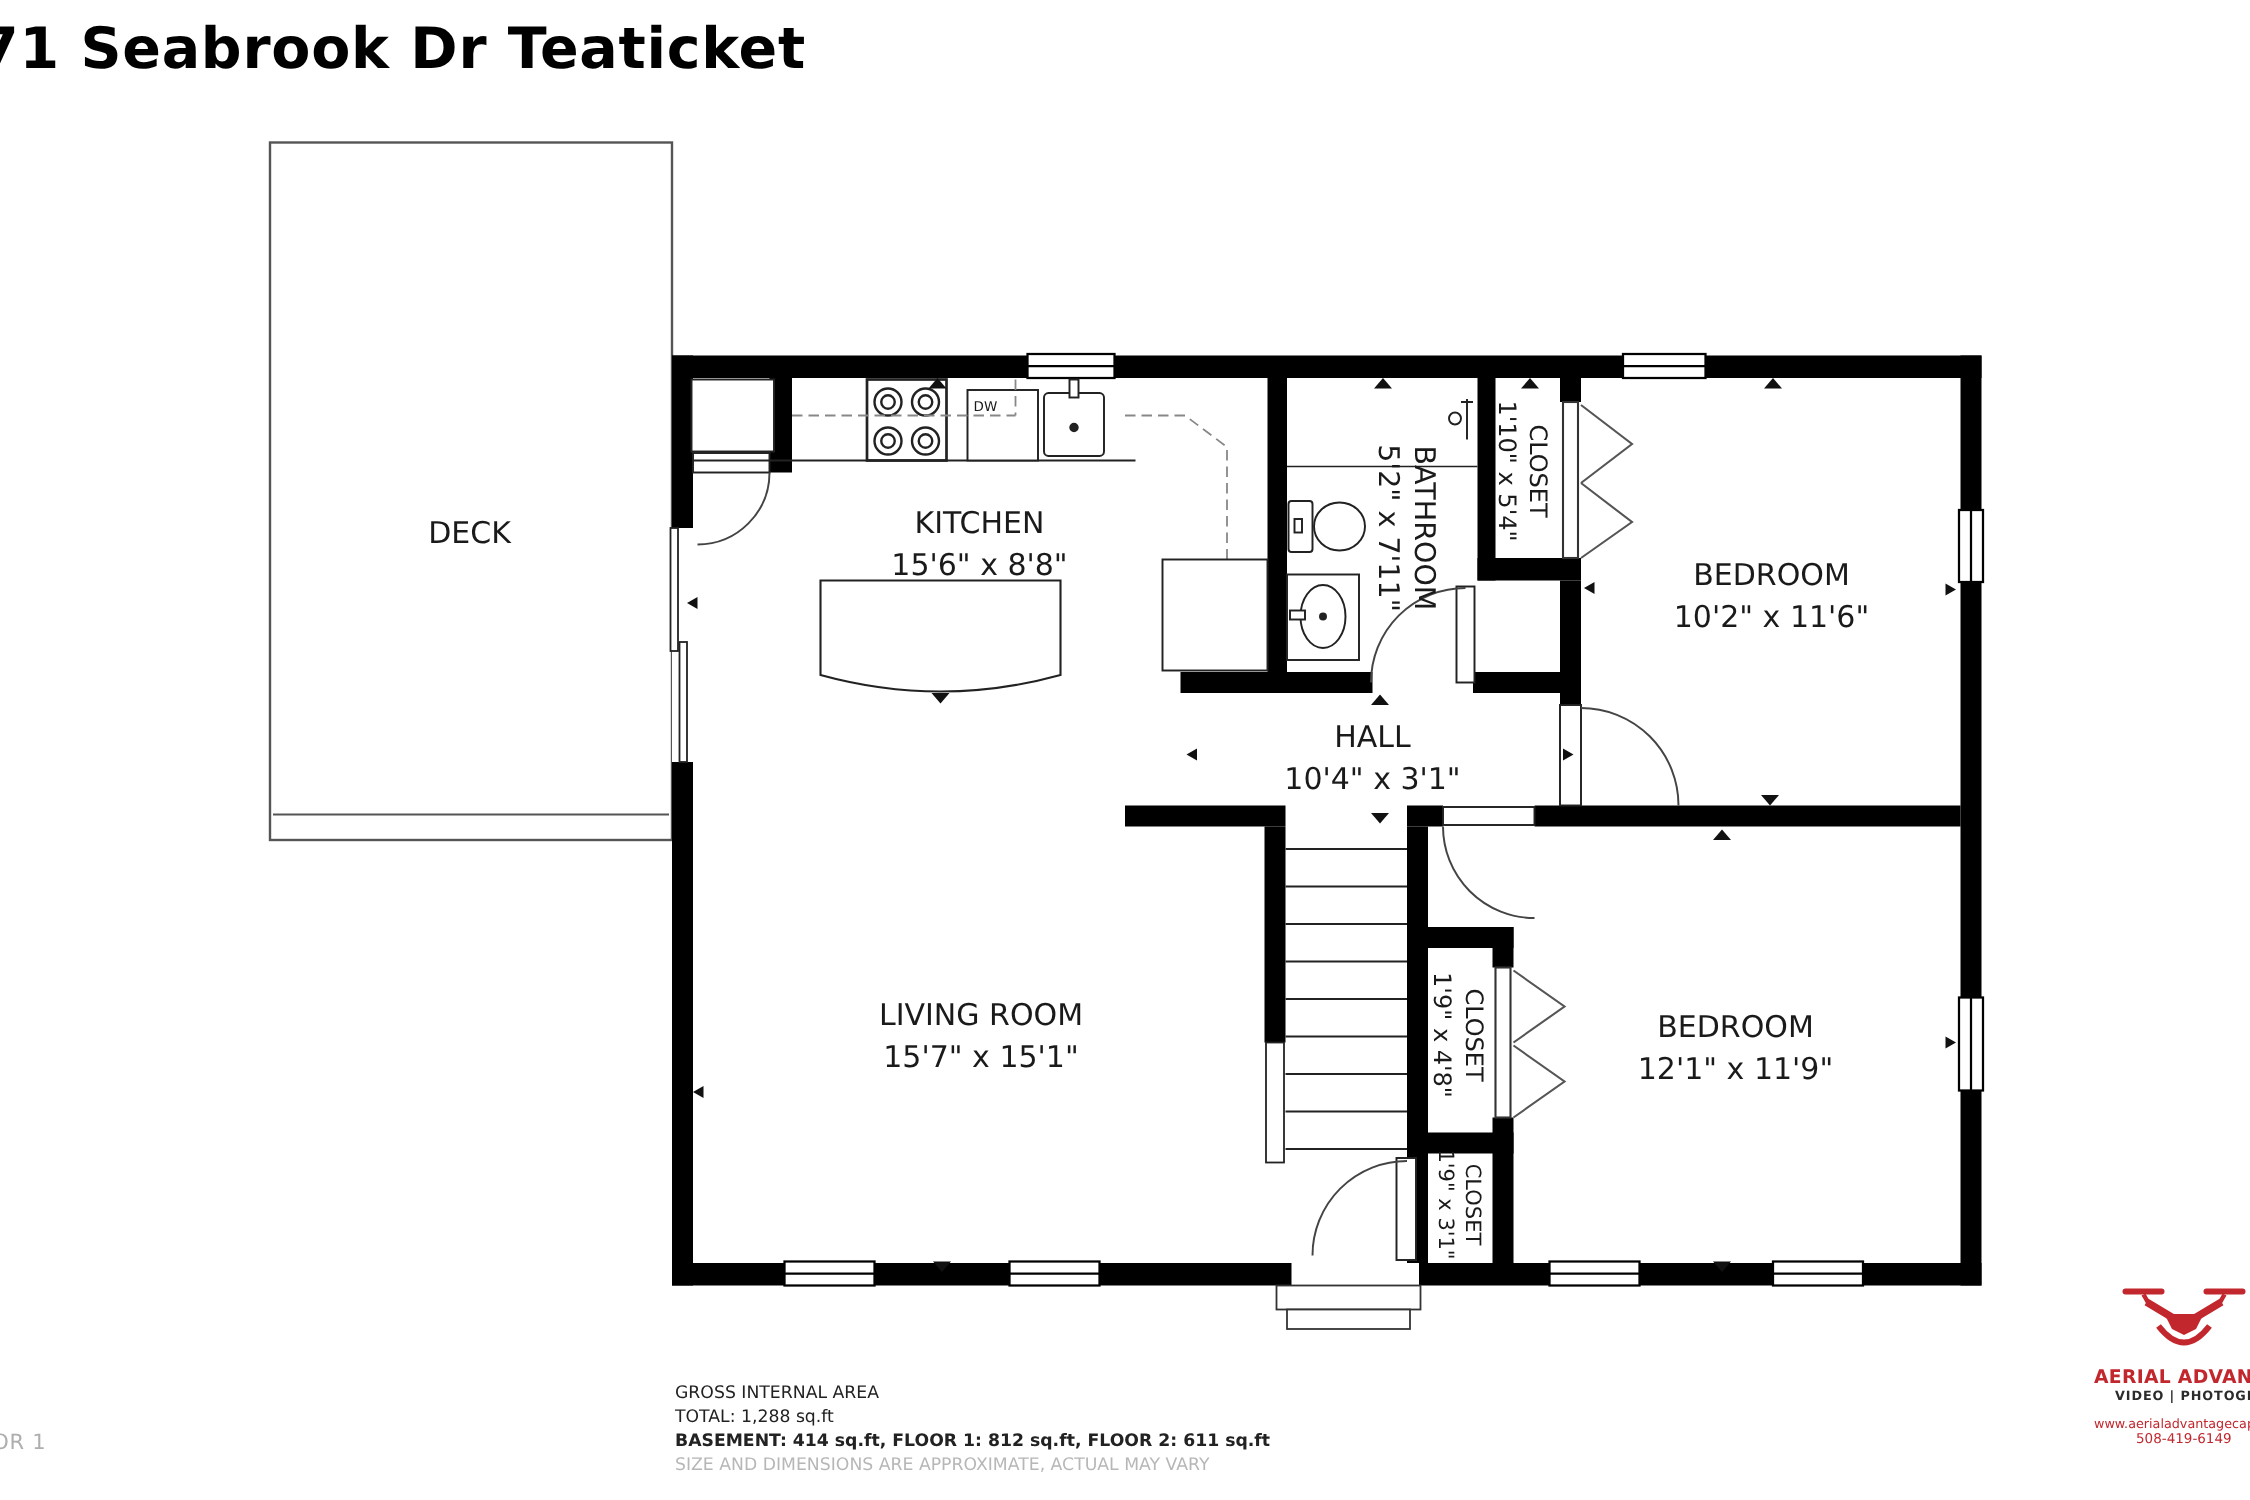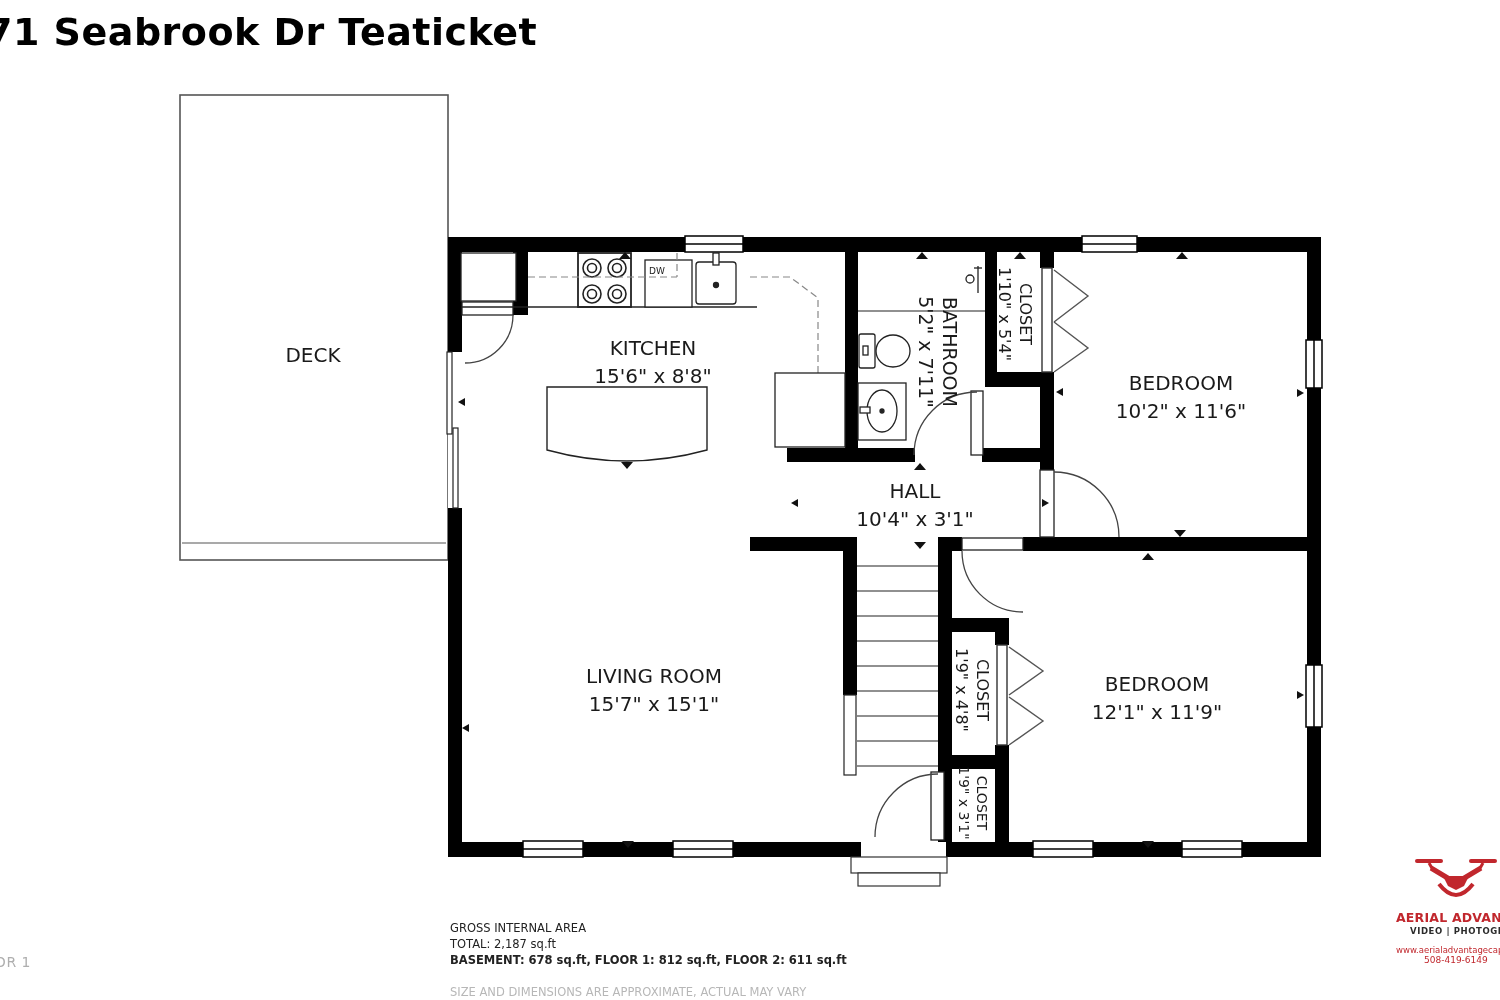--- a/index.html
+++ b/index.html
@@ -3,21 +3,21 @@
 <meta charset="utf-8">
 <style>
   html,body{margin:0;padding:0;background:#fff;}
   .page{position:relative;width:1500px;height:1000px;background:#fff;overflow:hidden;
         font-family:"DejaVu Sans", sans-serif;color:#1a1a1a;}
   .abs{position:absolute;}
   .title{left:-14px;top:10px;font-size:38px;font-weight:800;letter-spacing:.5px;color:#000;white-space:nowrap;}
   .floor-label{left:-33px;top:954px;font-size:14px;color:#aeaeae;letter-spacing:.5px;white-space:nowrap;}
   .footer{left:450px;top:920px;width:600px;text-align:left;line-height:16px;font-size:11.5px;color:#222;}
   .footer .l3{font-weight:600;}
-  .footer .disc{color:#b7b7b7;margin-top:16px;}
+  .footer .disc{color:#b7b7b7;}
   .logo{left:1396px;top:856px;width:130px;}
   .logo .company{font-size:12.5px;font-weight:800;color:#c1272d;white-space:nowrap;letter-spacing:.2px;}
   .logo .tagline{font-size:8.5px;font-weight:700;color:#2b2b2b;white-space:nowrap;letter-spacing:.6px;margin:1px 0 0 14px;}
   .logo .site{font-size:8.5px;color:#c1272d;white-space:nowrap;margin-top:9px;}
   .logo .phone{font-size:9px;color:#c1272d;white-space:nowrap;margin-left:28px;}
   svg text{font-family:"DejaVu Sans", sans-serif;fill:#1a1a1a;}
   .room-name{font-size:20px;}
   .room-dims{font-size:20px;}
   .rot-name{font-size:19px;}
   .rot-dims{font-size:19px;}
@@ -275,22 +275,22 @@
 
       <g>
         <text class="room-name" x="1157" y="691">BEDROOM</text>
         <text class="room-dims" x="1157" y="719">12'1" x 11'9"</text>
       </g>
     </g>
   </svg>
 
   <div class="abs footer">
     <div>GROSS INTERNAL AREA</div>
-    <div>TOTAL: 2,187 sq.ft</div>
-    <div class="l3">BASEMENT: 678 sq.ft, FLOOR 1: 812 sq.ft, FLOOR 2: 611 sq.ft</div>
+    <div>TOTAL: 1,288 sq.ft</div>
+    <div class="l3">BASEMENT: 414 sq.ft, FLOOR 1: 812 sq.ft, FLOOR 2: 611 sq.ft</div>
     <div class="disc">SIZE AND DIMENSIONS ARE APPROXIMATE, ACTUAL MAY VARY</div>
   </div>
 
   <div class="abs floor-label">FLOOR 1</div>
 
   <div class="abs logo">
     <svg width="100" height="50" viewBox="0 0 90 50" style="margin-left:10px">
       <g fill="#c1272d" stroke="#c1272d">
         <rect x="4" y="3" width="28" height="4" rx="2" stroke="none"></rect>
         <rect x="58" y="3" width="28" height="4" rx="2" stroke="none"></rect>

